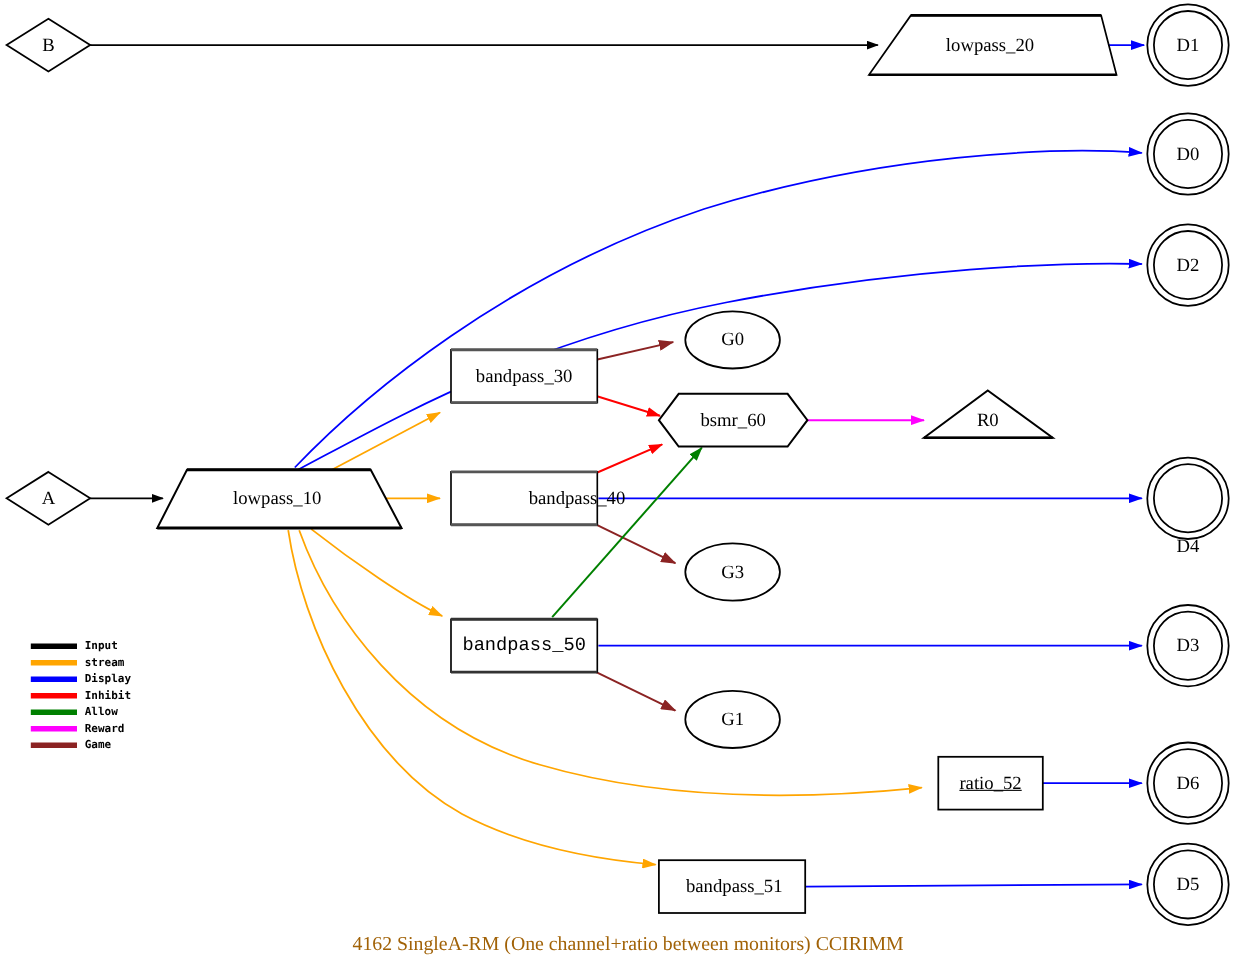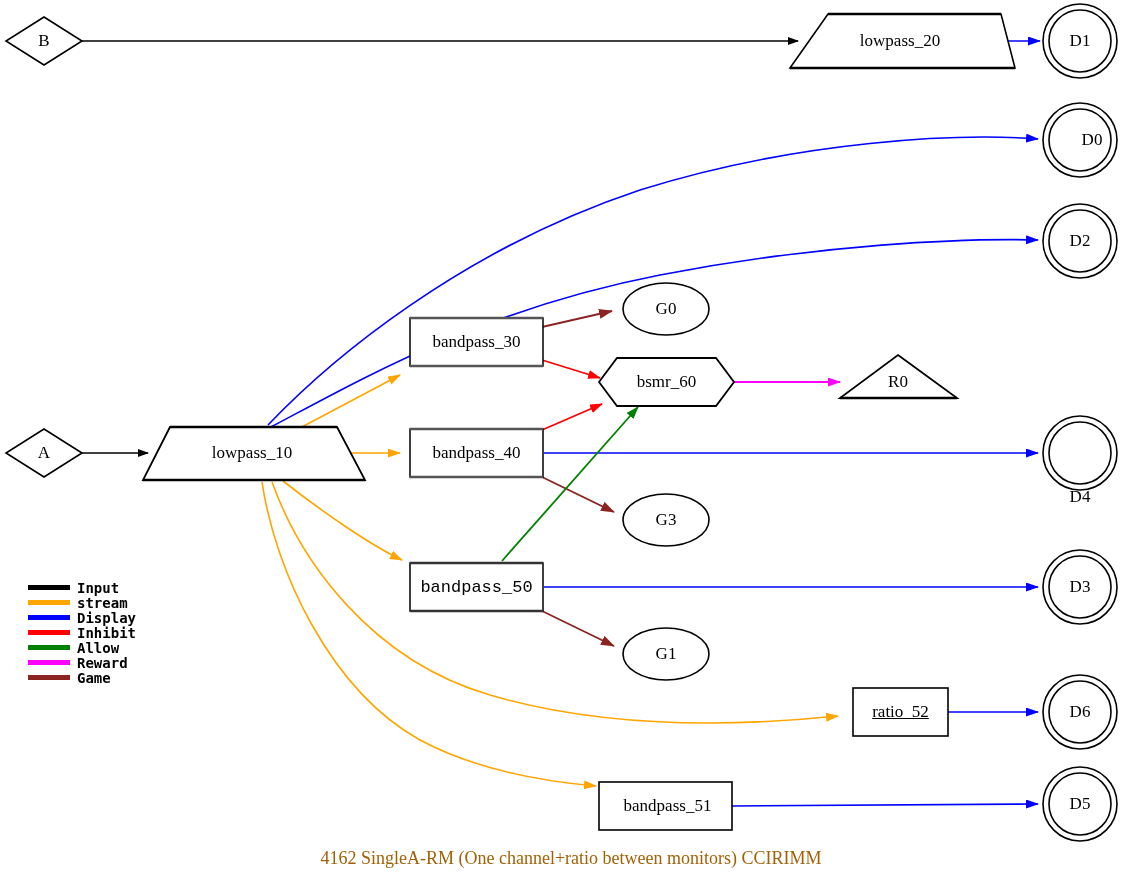--- a/index.html
+++ b/index.html
@@ -18,21 +18,21 @@
     position:absolute;left:28px;top:580px;
   }
   .legend-row{
     display:flex;align-items:center;height:15px;
   }
   .legend-swatch{
     width:42px;height:5px;display:block;margin-right:7px;
   }
   .legend-text{
     font-family:"DejaVu Sans Mono",monospace;
-    font-weight:bold;font-size:14px;color:#000;
+    font-weight:bold;font-size:10px;color:#000;
     letter-spacing:0px;line-height:1;
   }
   .caption{
     position:absolute;left:0;top:848px;width:1142px;
     text-align:center;
     font-family:"Liberation Serif",serif;
     font-size:18px;color:#a16207;
   }
 </style>
 </head>
@@ -177,31 +177,31 @@
       <circle cx="1080" cy="804" r="31" fill="#ffffff" stroke="#000000" stroke-width="1.6"></circle>
     </g>
   </g>
 </svg>
 
 <div class="node-label" style="left:14px;top:27px;width:60px;height:28px;">B</div>
 <div class="node-label" style="left:14px;top:439px;width:60px;height:28px;">A</div>
 <div class="node-label" style="left:820px;top:27px;width:160px;height:28px;">lowpass_20</div>
 <div class="node-label" style="left:172px;top:439px;width:160px;height:28px;">lowpass_10</div>
 <div class="node-label" style="left:410px;top:328px;width:133px;height:28px;">bandpass_30</div>
-<div class="node-label" style="left:410px;top:439px;width:133px;height:28px;">bandpass_40</div>
+<div class="node-label" style="left:410px;top:439px;width:133px;height:28px;padding-left:48px;">bandpass_40</div>
 <div class="node-label" style="left:410px;top:573px;width:133px;height:28px;font-family:Liberation Mono, monospace;">bandpass_50</div>
 <div class="node-label" style="left:587px;top:792px;width:161px;height:28px;">bandpass_51</div>
 <div class="node-label" style="left:853px;top:698px;width:95px;height:28px;text-decoration:underline;">ratio_52</div>
 <div class="node-label" style="left:599px;top:368px;width:135px;height:28px;">bsmr_60</div>
 <div class="node-label" style="left:868px;top:368px;width:60px;height:28px;">R0</div>
 <div class="node-label" style="left:636px;top:295px;width:60px;height:28px;">G0</div>
 <div class="node-label" style="left:636px;top:506px;width:60px;height:28px;">G3</div>
 <div class="node-label" style="left:636px;top:640px;width:60px;height:28px;">G1</div>
 <div class="node-label" style="left:1050px;top:27px;width:60px;height:28px;">D1</div>
-<div class="node-label" style="left:1050px;top:126px;width:60px;height:28px;margin-left:12px;">D0</div>
+<div class="node-label" style="left:1050px;top:126px;width:60px;height:28px;">D0</div>
 <div class="node-label" style="left:1050px;top:227px;width:60px;height:28px;">D2</div>
 <div class="node-label" style="left:1050px;top:439px;width:60px;height:28px;margin-top:44px;">D4</div>
 <div class="node-label" style="left:1050px;top:573px;width:60px;height:28px;">D3</div>
 <div class="node-label" style="left:1050px;top:698px;width:60px;height:28px;">D6</div>
 <div class="node-label" style="left:1050px;top:790px;width:60px;height:28px;">D5</div>
 
 <div class="legend">
   <div class="legend-row">
     <span class="legend-swatch" style="background:#000000;"></span>
     <span class="legend-text">Input</span>

